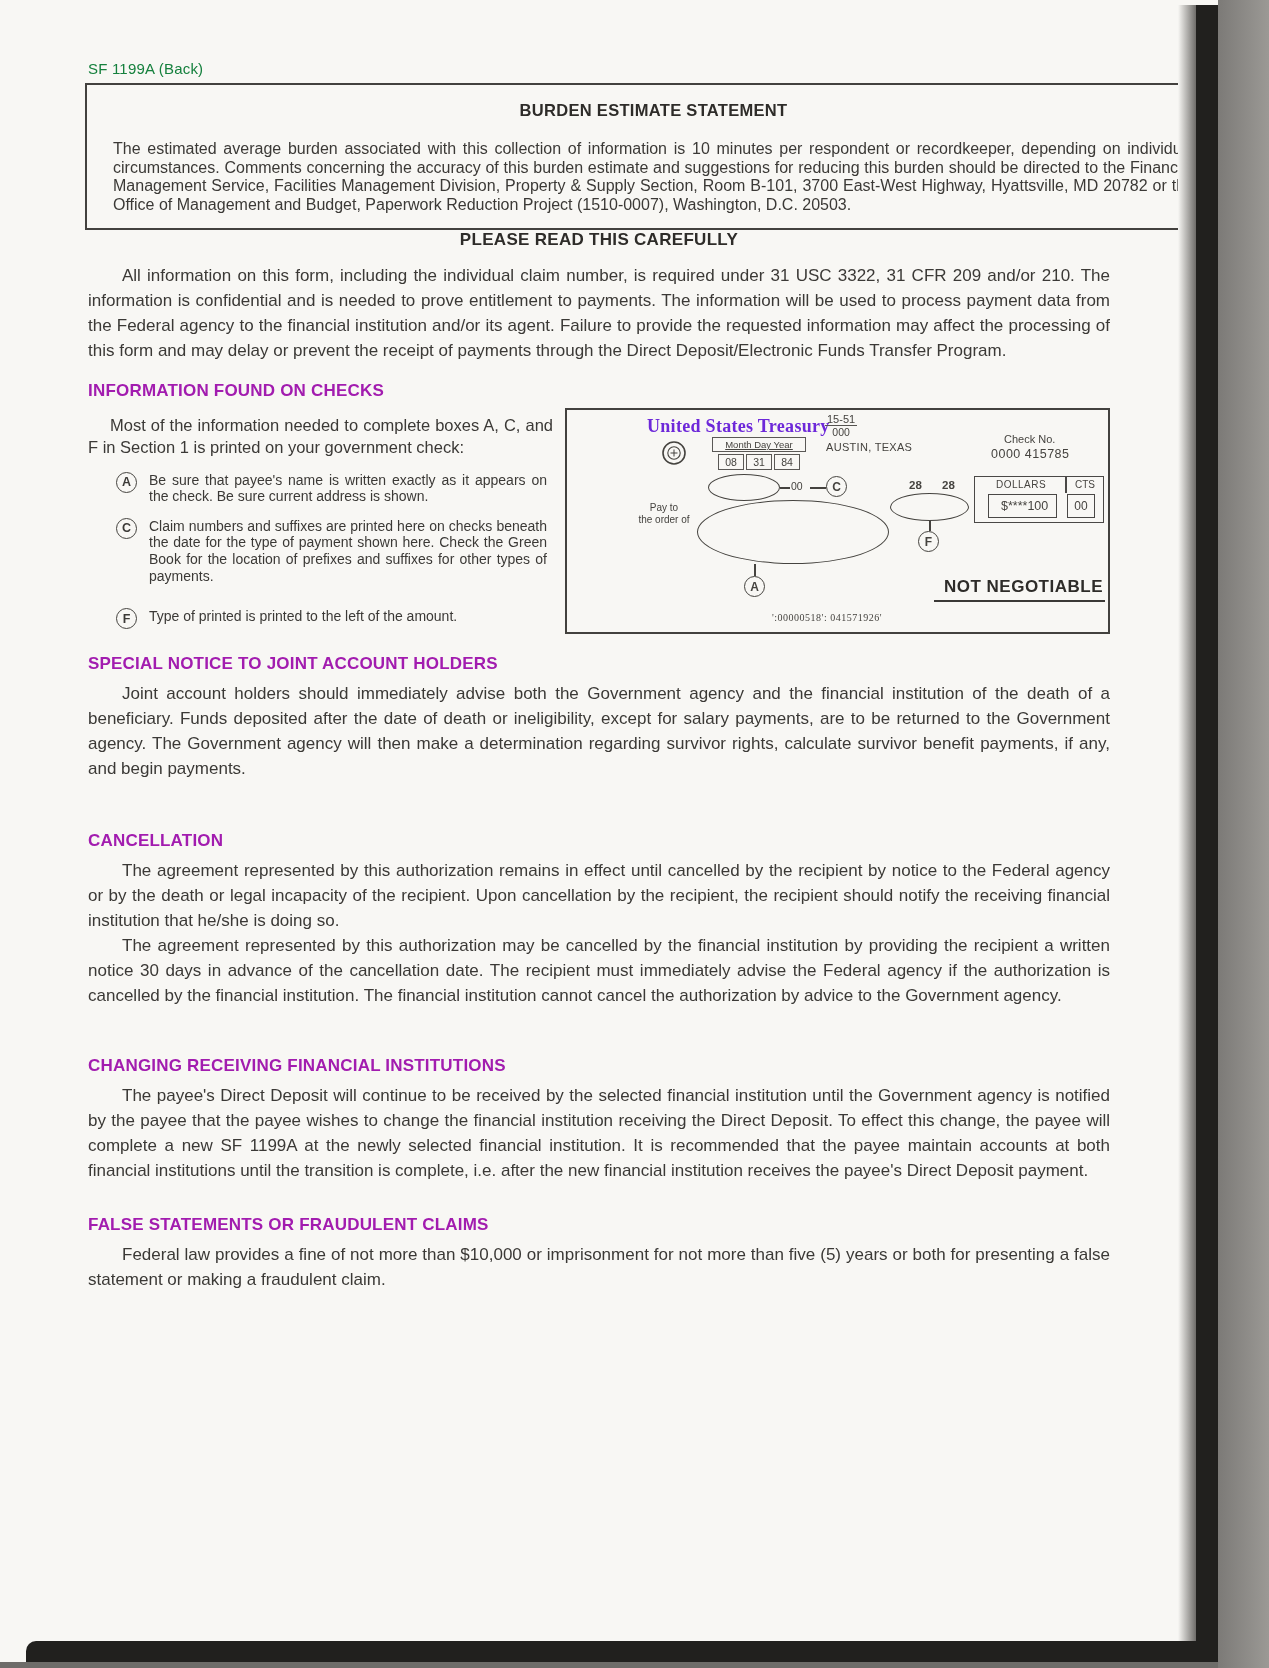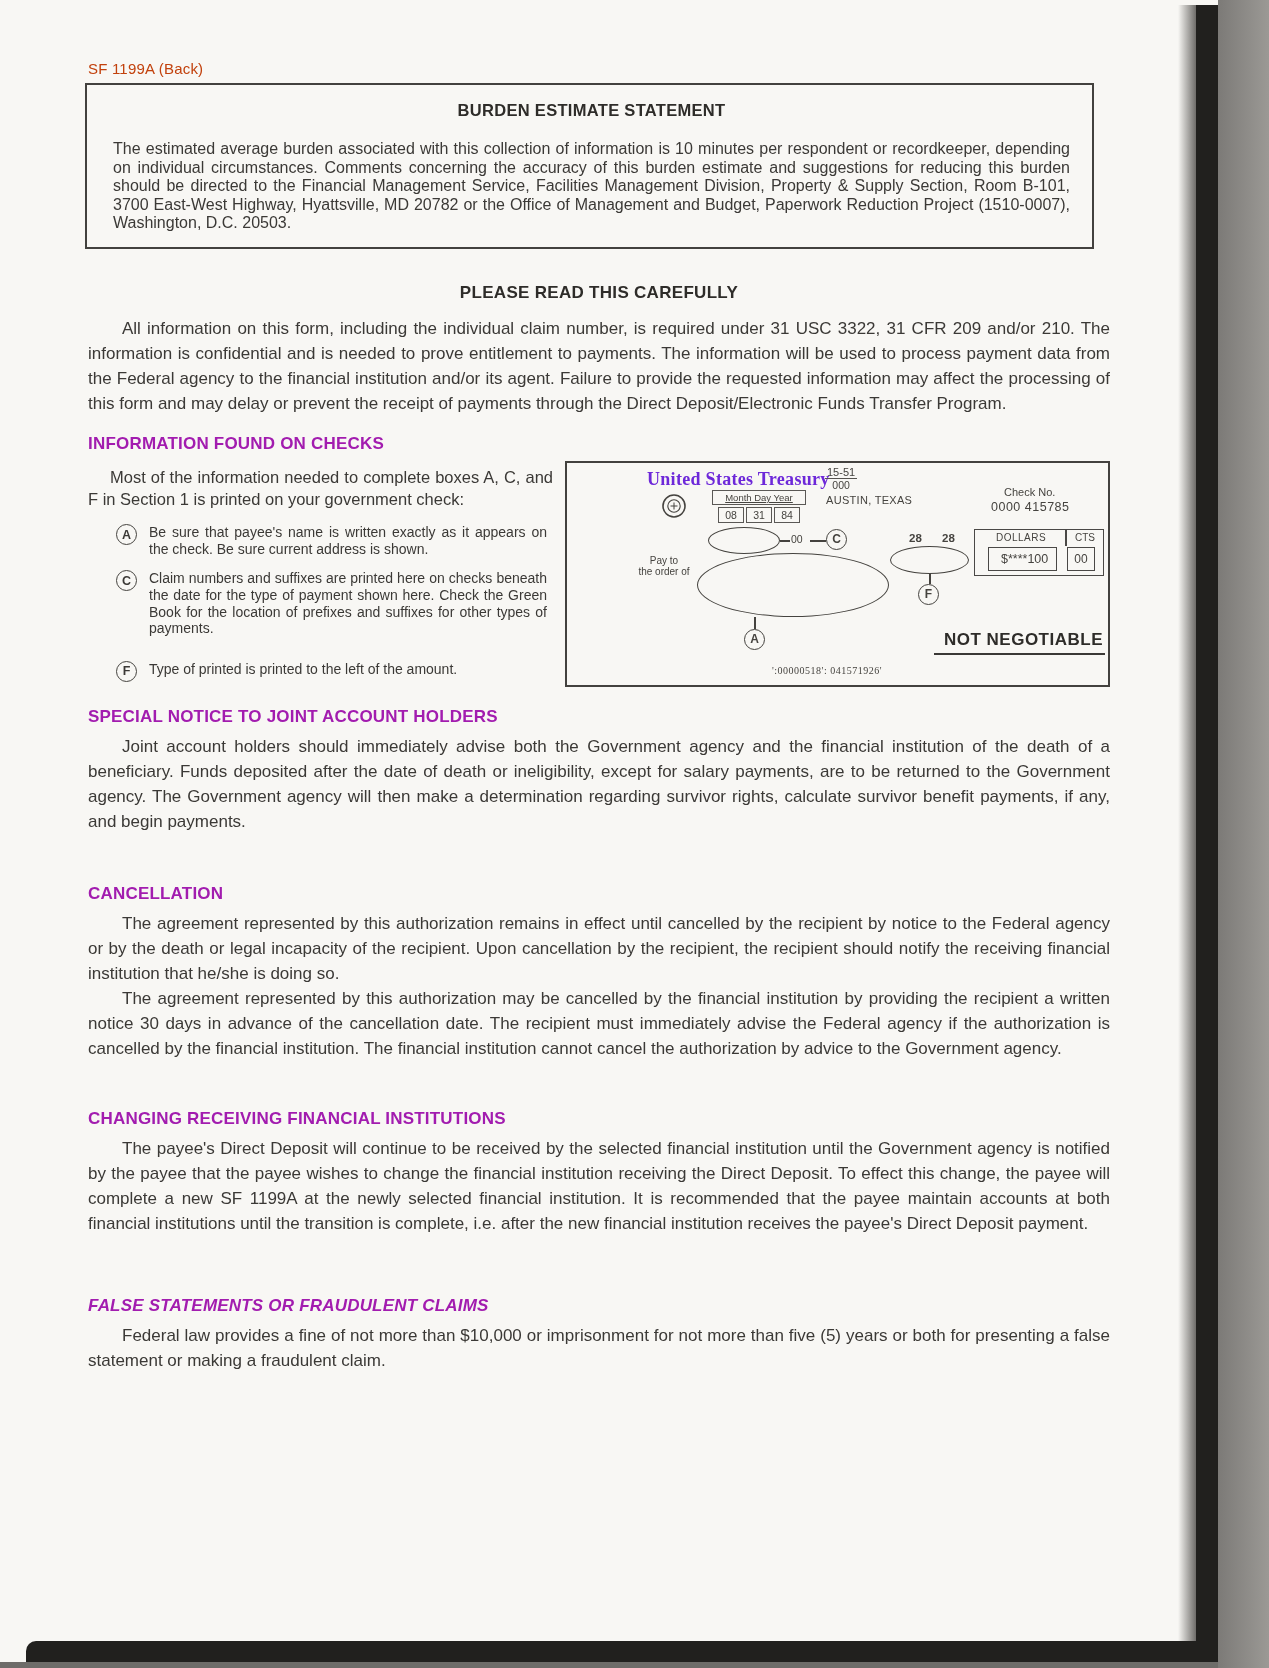--- a/index.html
+++ b/index.html
@@ -22,44 +22,43 @@
   .band-bottom-dark { position: absolute; left: 26px; right: 51px; top: 1641px; height: 21px; background: #21201e; border-top-left-radius: 10px; }
   .band-bottom-grad { position: absolute; left: 0; right: 51px; top: 1662px; height: 6px; background: #6e6c69; }
 
   .content {
     position: absolute;
     left: 88px;
     top: 60px;
     width: 1022px;
   }
 
-  .form-label { font-size: 15px; letter-spacing: 0.2px; margin-bottom: 6px; color: #c2410c; }
+  .form-label { font-size: 15px; letter-spacing: 0.2px; margin-bottom: 6px; color: #15803d; }
 
   .burden-box {
-    width: 1009px;
+    width: 1133px;
     margin-left: -3px;
     border: 2px solid #43413e;
     padding: 16px 22px 14px 26px;
-    margin-bottom: 34px;
   }
   .burden-title { text-align: center; font-weight: bold; font-size: 16.5px; letter-spacing: 0.3px; color: #2e2c29; margin-bottom: 20px; }
   .burden-body { font-size: 16px; line-height: 18.6px; text-align: justify; }
 
   .center-heading { text-align: center; font-size: 17px; font-weight: bold; letter-spacing: 0.3px; color: #2e2c29; margin-bottom: 13px; }
 
   .para { font-size: 17px; line-height: 25px; text-align: justify; }
   .indent { text-indent: 34px; }
 
   .section-heading { font-size: 17px; font-weight: bold; letter-spacing: 0.2px; color: #a21caf; margin-bottom: 7px; }
 
   .mt-read { margin-bottom: 18px; }
   .mt-joint { margin-top: 20px; }
   .mt-cancel { margin-top: 50px; }
   .mt-changing { margin-top: 48px; }
-  .mt-false { margin-top: 60px; font-style: italic; }
+  .mt-false { margin-top: 32px; }
 
   
   .checks-row { display: flex; align-items: center; }
   .checks-left { width: 465px; flex: none; }
   .checks-intro { font-size: 16.5px; line-height: 22px; text-align: justify; text-indent: 22px; margin-bottom: 14px; }
   .check-item { display: flex; padding-left: 28px; margin-bottom: 13px; }
   .check-item:last-child { margin-bottom: 0; }
   .circle-letter {
     flex: none; width: 21px; height: 21px; margin-right: 12px; margin-top: 0px;
     border: 1.7px solid #45433f; border-radius: 50%;

